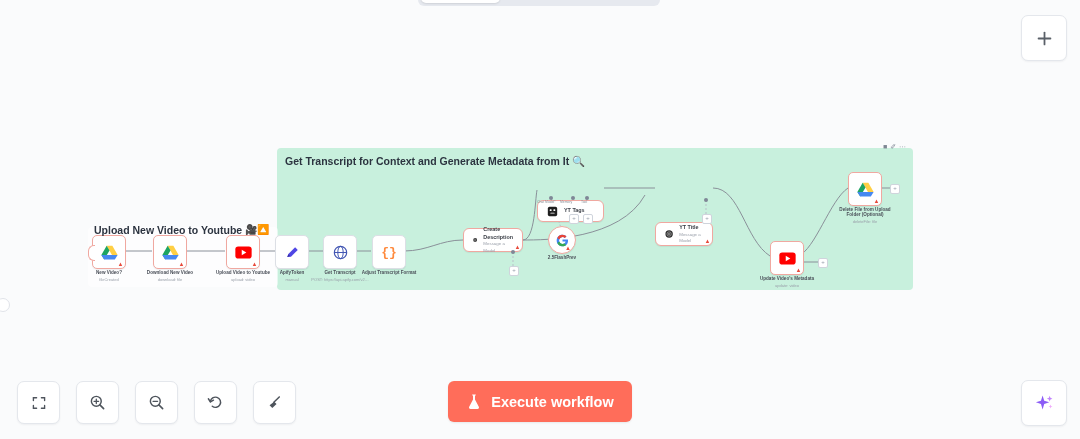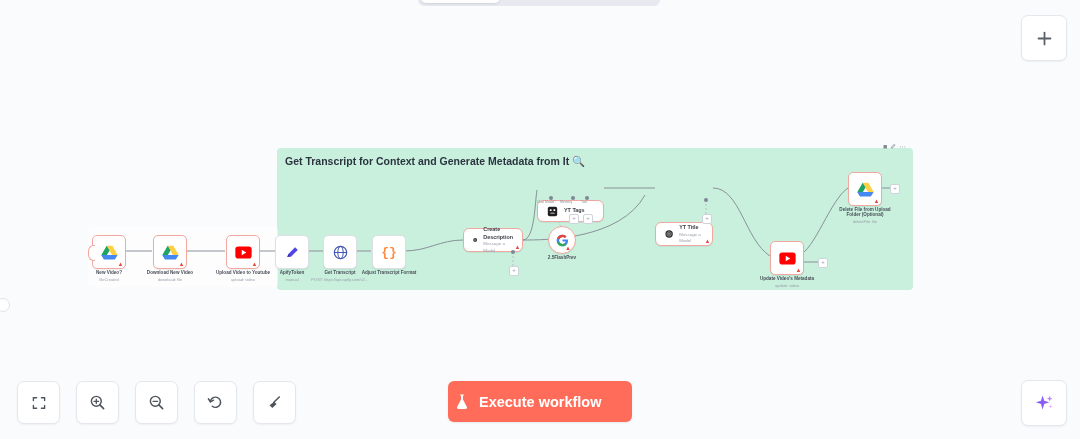--- a/index.html
+++ b/index.html
@@ -33,21 +33,21 @@
   #add-node-btn{left:1021px;top:15px;width:44px;height:44px;}
   #ai-assistant-btn{left:1021px;top:380px;width:44px;height:44px;}
 
   .zoom-toolbar{position:absolute;left:17px;top:381px;display:flex;gap:16px;}
   .zoom-toolbar .sqbtn{position:relative;width:41px;height:41px;left:auto;top:auto;}
 
   
   #execute-workflow-button{
     position:absolute;left:448px;top:381px;width:184px;height:41px;
     background:#ff6d5a;border:none;border-radius:6px;color:#fff;
-    display:flex;align-items:center;gap:9px;
+    display:flex;align-items:center;justify-content:center;gap:9px;
     font-size:14.5px;font-weight:600;font-family:"Liberation Sans",sans-serif;
     box-shadow:0 1px 2px rgba(16,24,40,.08);cursor:pointer;
   }
 
   
   .sticky{
     position:absolute;left:277px;top:148px;width:636px;height:142px;
     background:#c8f0dd;border-radius:4px;
   }
   .sticky-title{
@@ -134,20 +134,24 @@
   <div class="sticky">
     <div class="sticky-tools">
       <span>■</span>
       <span>✐</span>
       <span>⋯</span>
     </div>
     <div class="sticky-title">Get Transcript for Context and Generate Metadata from It 🔍</div>
   </div>
 
   <div class="sticky2"></div>
+  <div class="sticky2-title">
+    <span>Upload New Video to Youtube</span>
+    <span class="emoji">🎥🔼</span>
+  </div>
 
   <svg class="wires">
     <g stroke="#8a9099" stroke-width="1" fill="none">
       <line x1="124" y1="251" x2="152" y2="251"></line>
       <line x1="185" y1="251" x2="225" y2="251"></line>
       <line x1="258" y1="251" x2="275" y2="251"></line>
       <line x1="307" y1="251" x2="323" y2="251"></line>
       <line x1="355" y1="251" x2="371" y2="251"></line>
       <path d="M404 251 C 428 251, 440 240, 463 240"></path>
       <path d="M523 240 C 535 240, 535 200, 537 190"></path>

